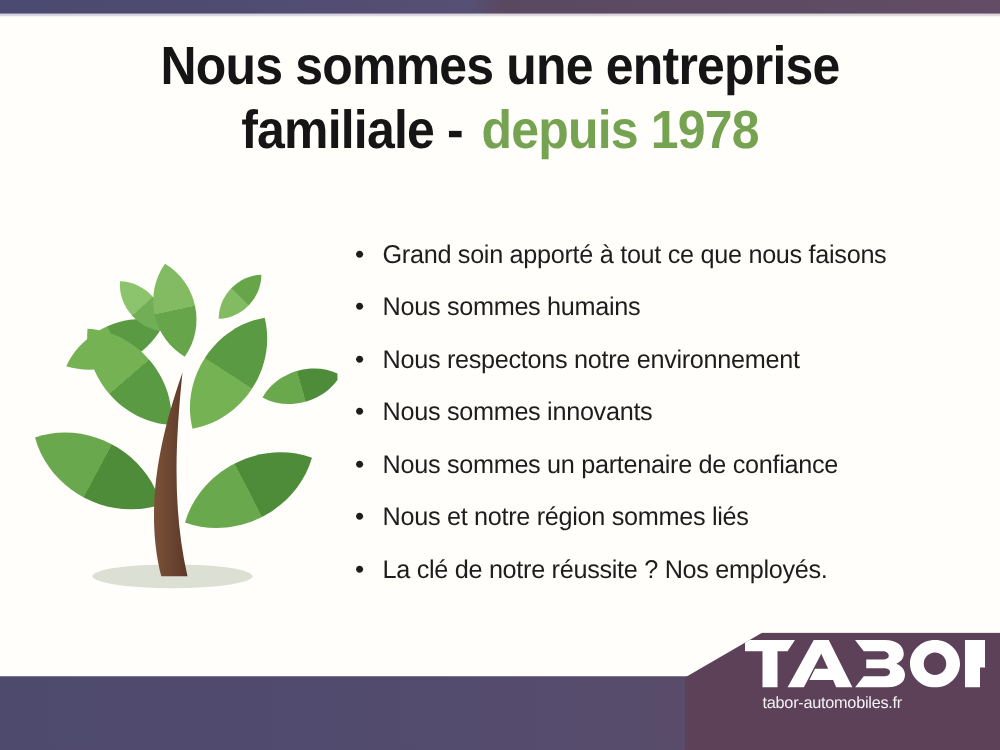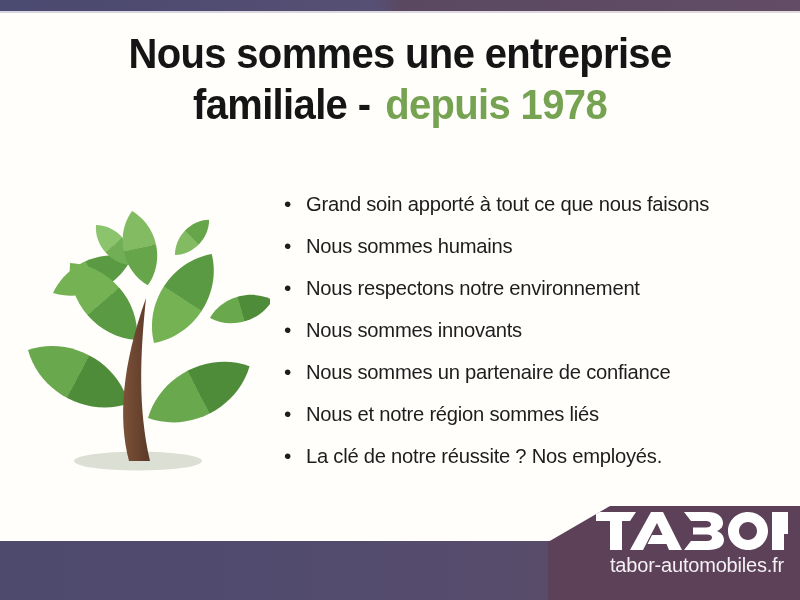--- a/index.html
+++ b/index.html
@@ -142,21 +142,21 @@
     left: 48px;
     top: 6px;
     height: 38px;
     display: flex;
     align-items: flex-end;
   }
   .logo-url {
     position: absolute;
     left: 62px;
     top: 48px;
-    font-size: 20px;
+    font-size: 13px;
     color: #f4f0f4;
     letter-spacing: -0.2px;
     font-family: "Liberation Sans", sans-serif;
     white-space: nowrap;
   }
 </style>
 </head>
 <body>
 
 <div class="slide">

